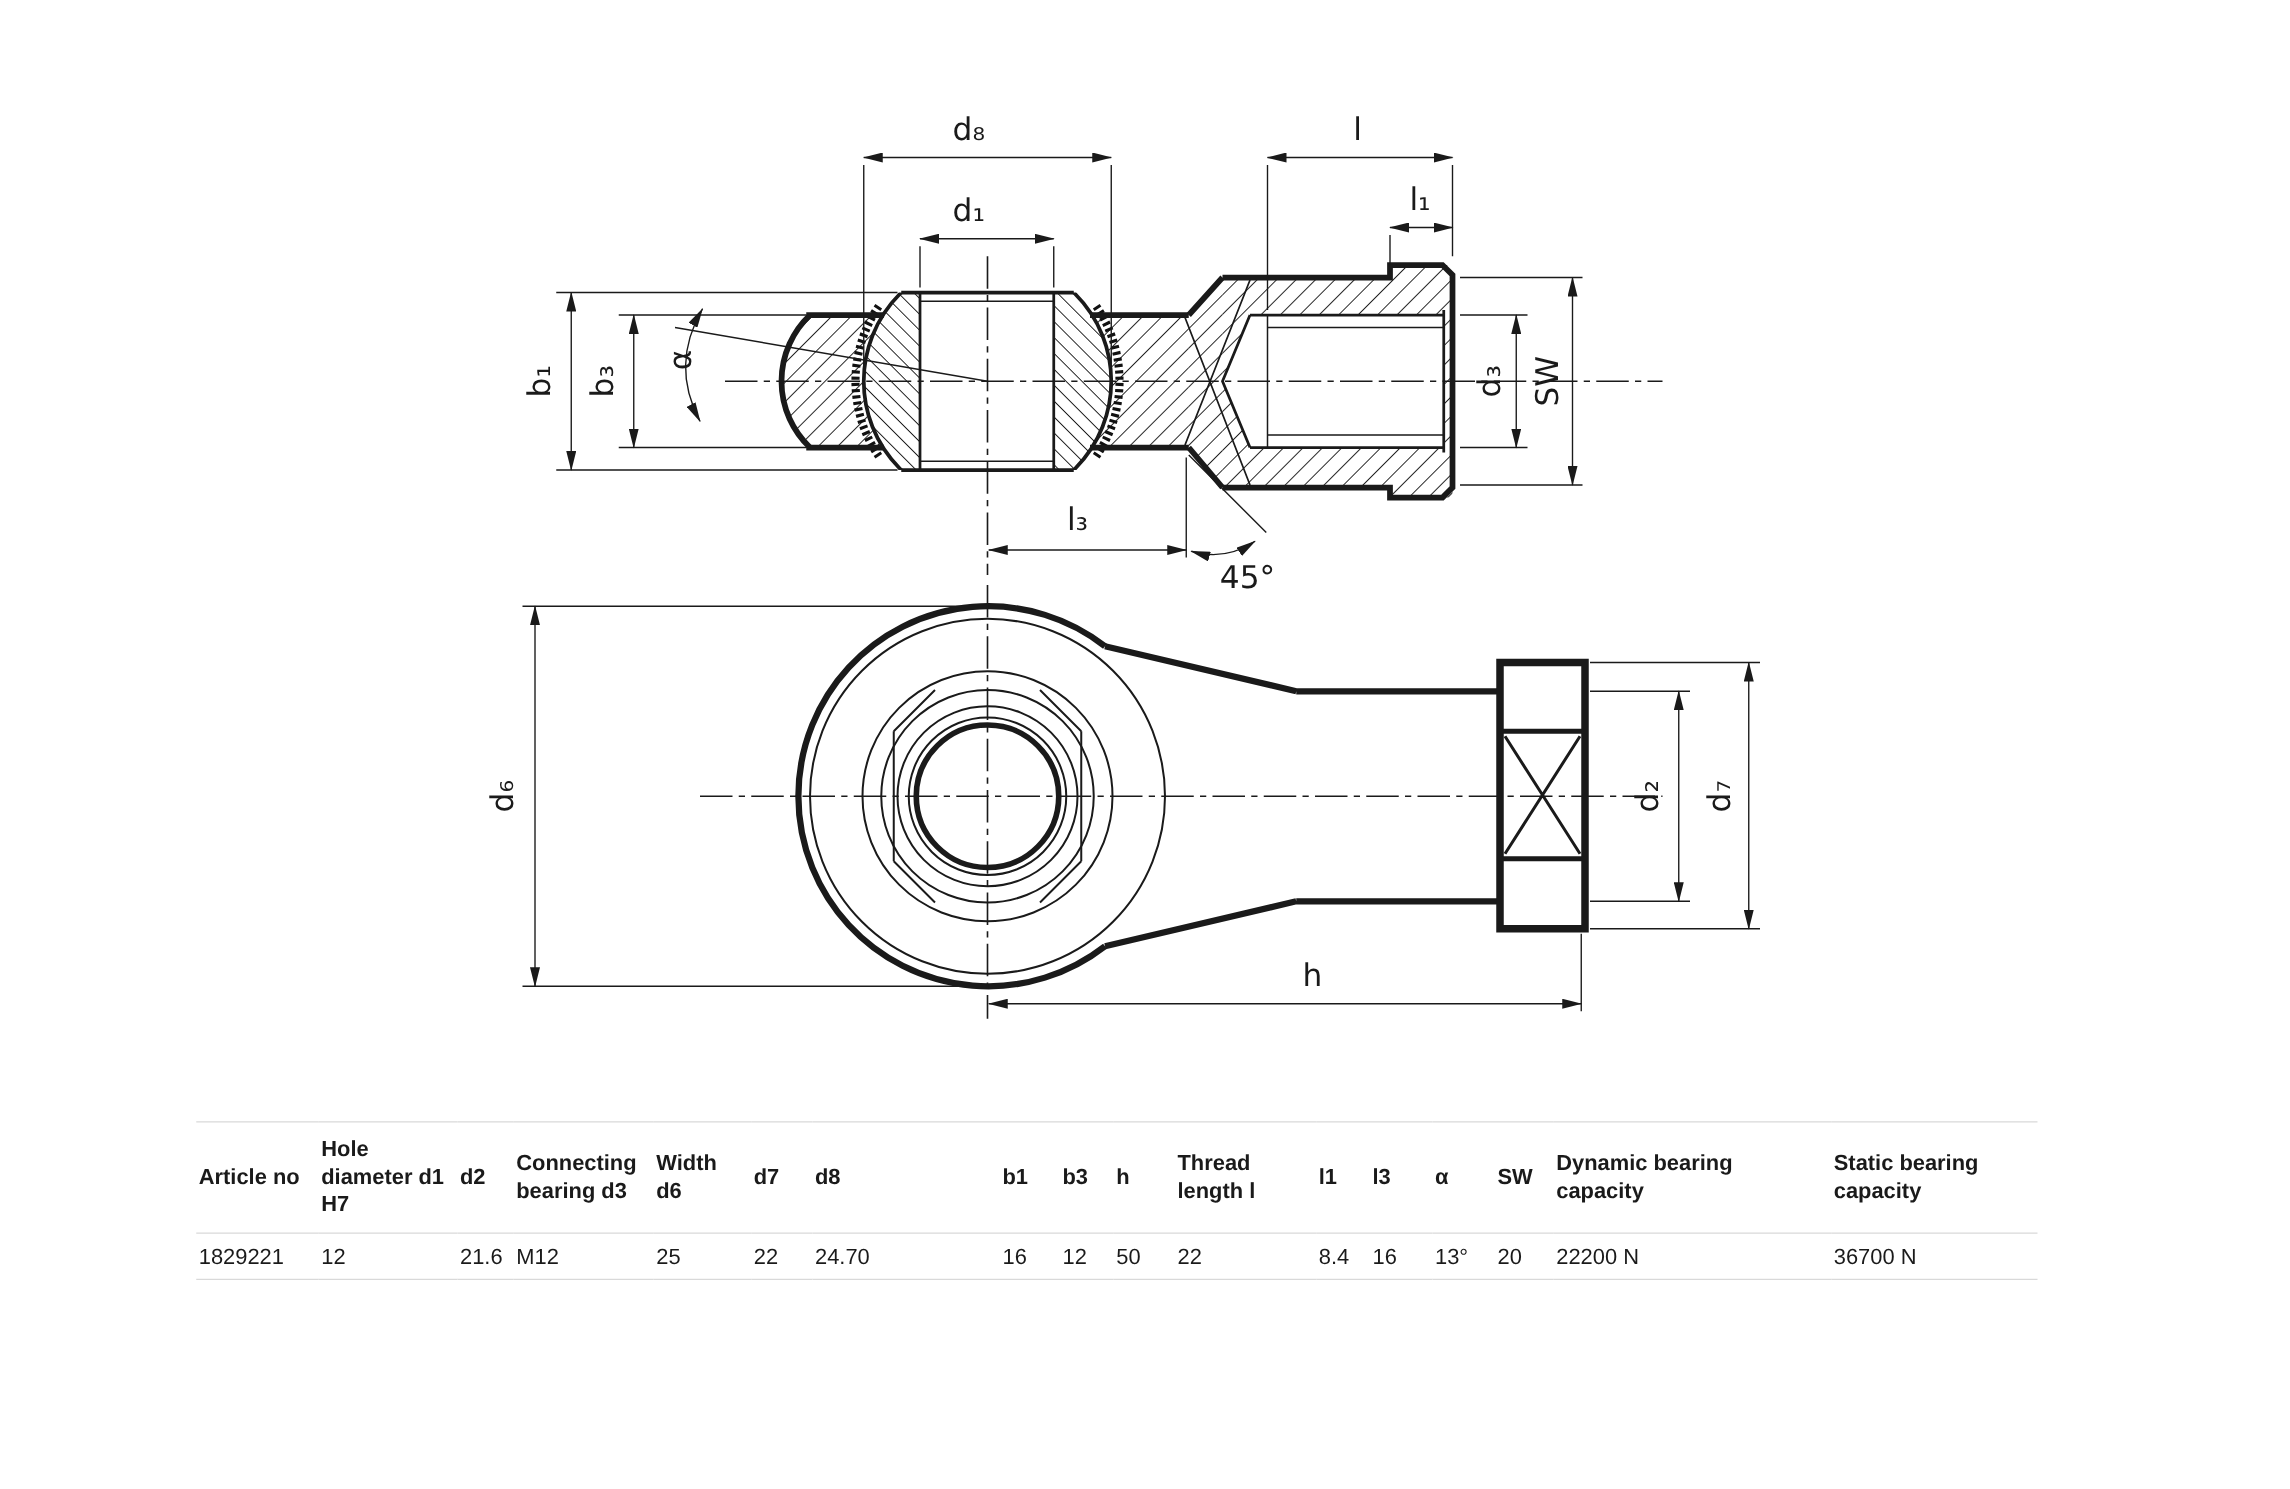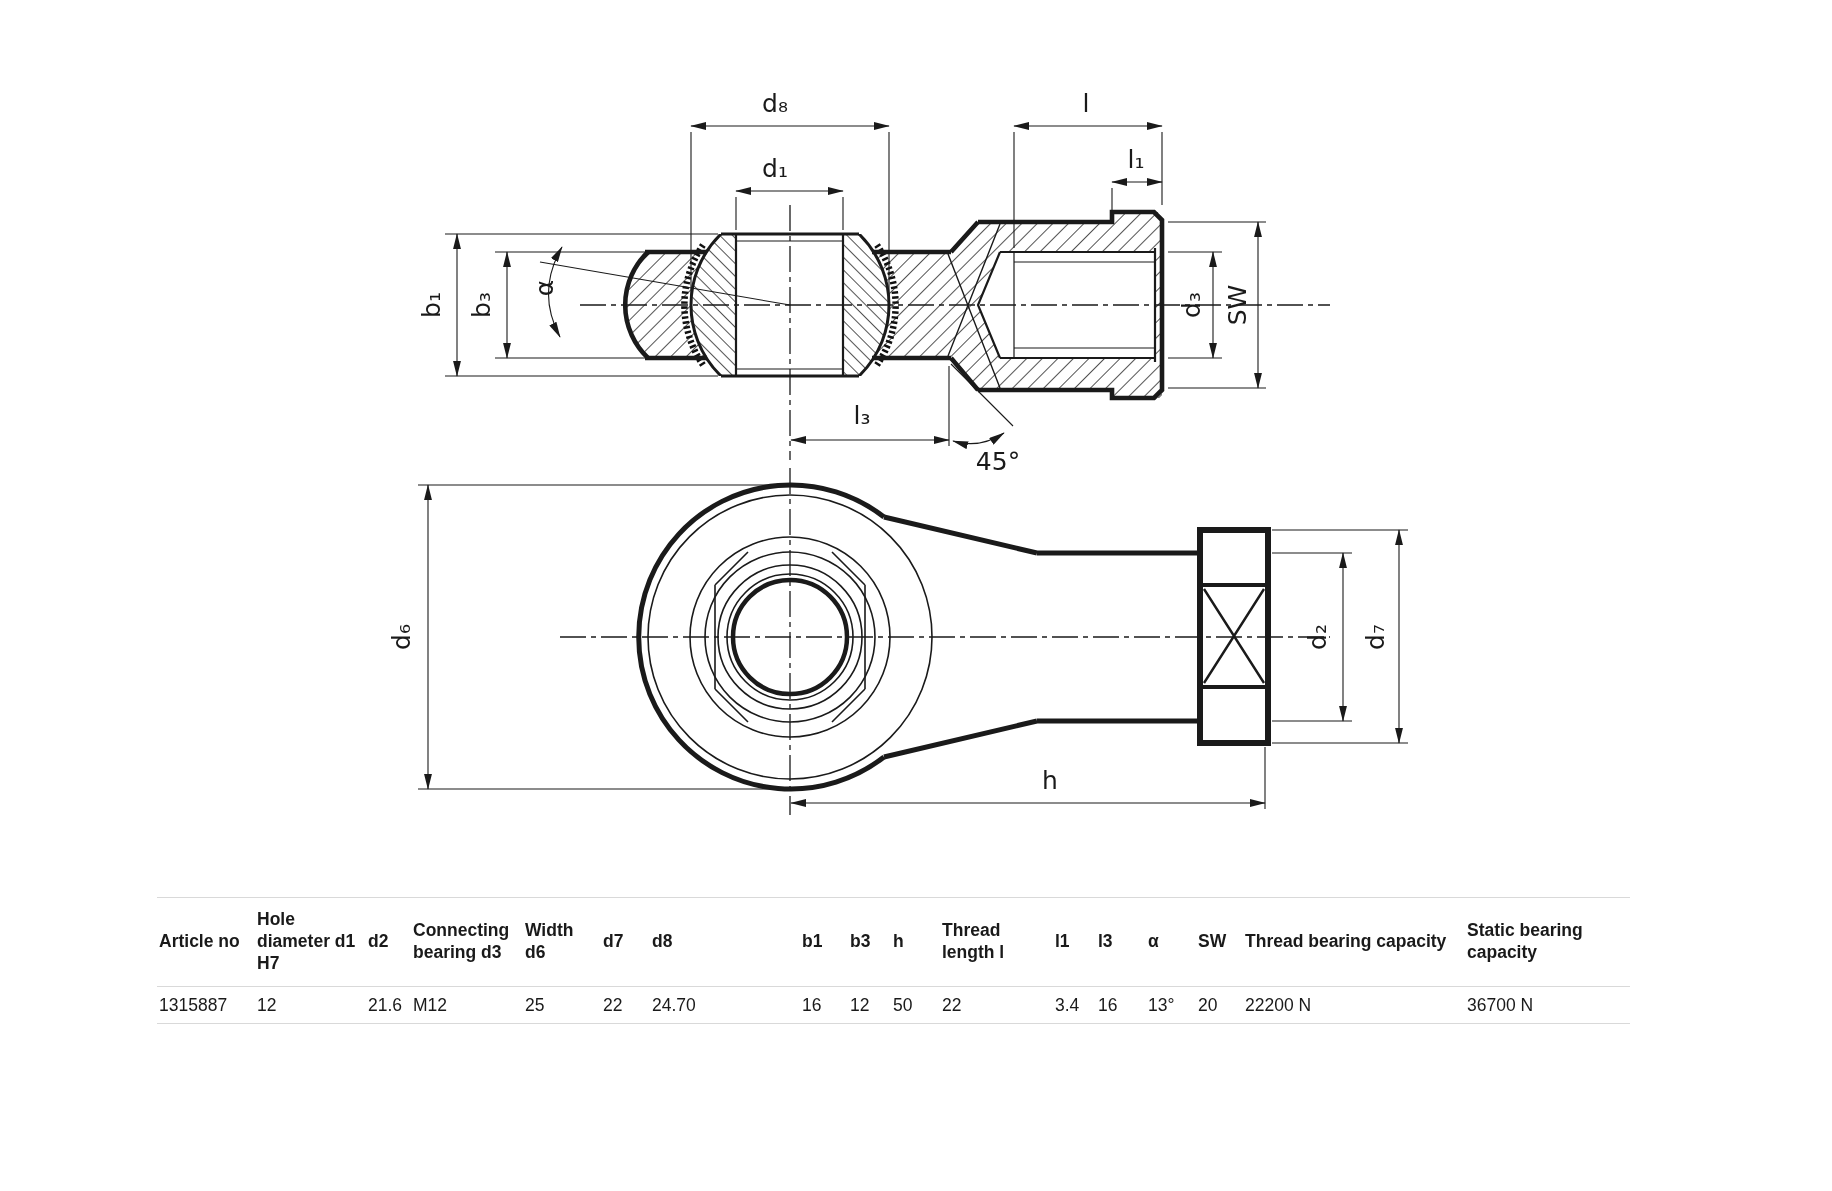--- a/index.html
+++ b/index.html
@@ -206,38 +206,38 @@
             <th>d7</th>
             <th>d8</th>
             <th>b1</th>
             <th>b3</th>
             <th>h</th>
             <th>Thread length l</th>
             <th>l1</th>
             <th>l3</th>
             <th>α</th>
             <th>SW</th>
-            <th>Thread bearing capacity</th>
+            <th>Dynamic bearing capacity</th>
             <th>Static bearing capacity</th>
           </tr>
       </thead>
       <tbody>
         <tr id="spec-data-row">
-            <td>1315887</td>
+            <td>1829221</td>
             <td>12</td>
             <td>21.6</td>
             <td>M12</td>
             <td>25</td>
             <td>22</td>
             <td>24.70</td>
             <td>16</td>
             <td>12</td>
             <td>50</td>
             <td>22</td>
-            <td>3.4</td>
+            <td>8.4</td>
             <td>16</td>
             <td>13°</td>
             <td>20</td>
             <td>22200 N</td>
             <td>36700 N</td>
           </tr>
       </tbody>
     </table>
   </div>
 

